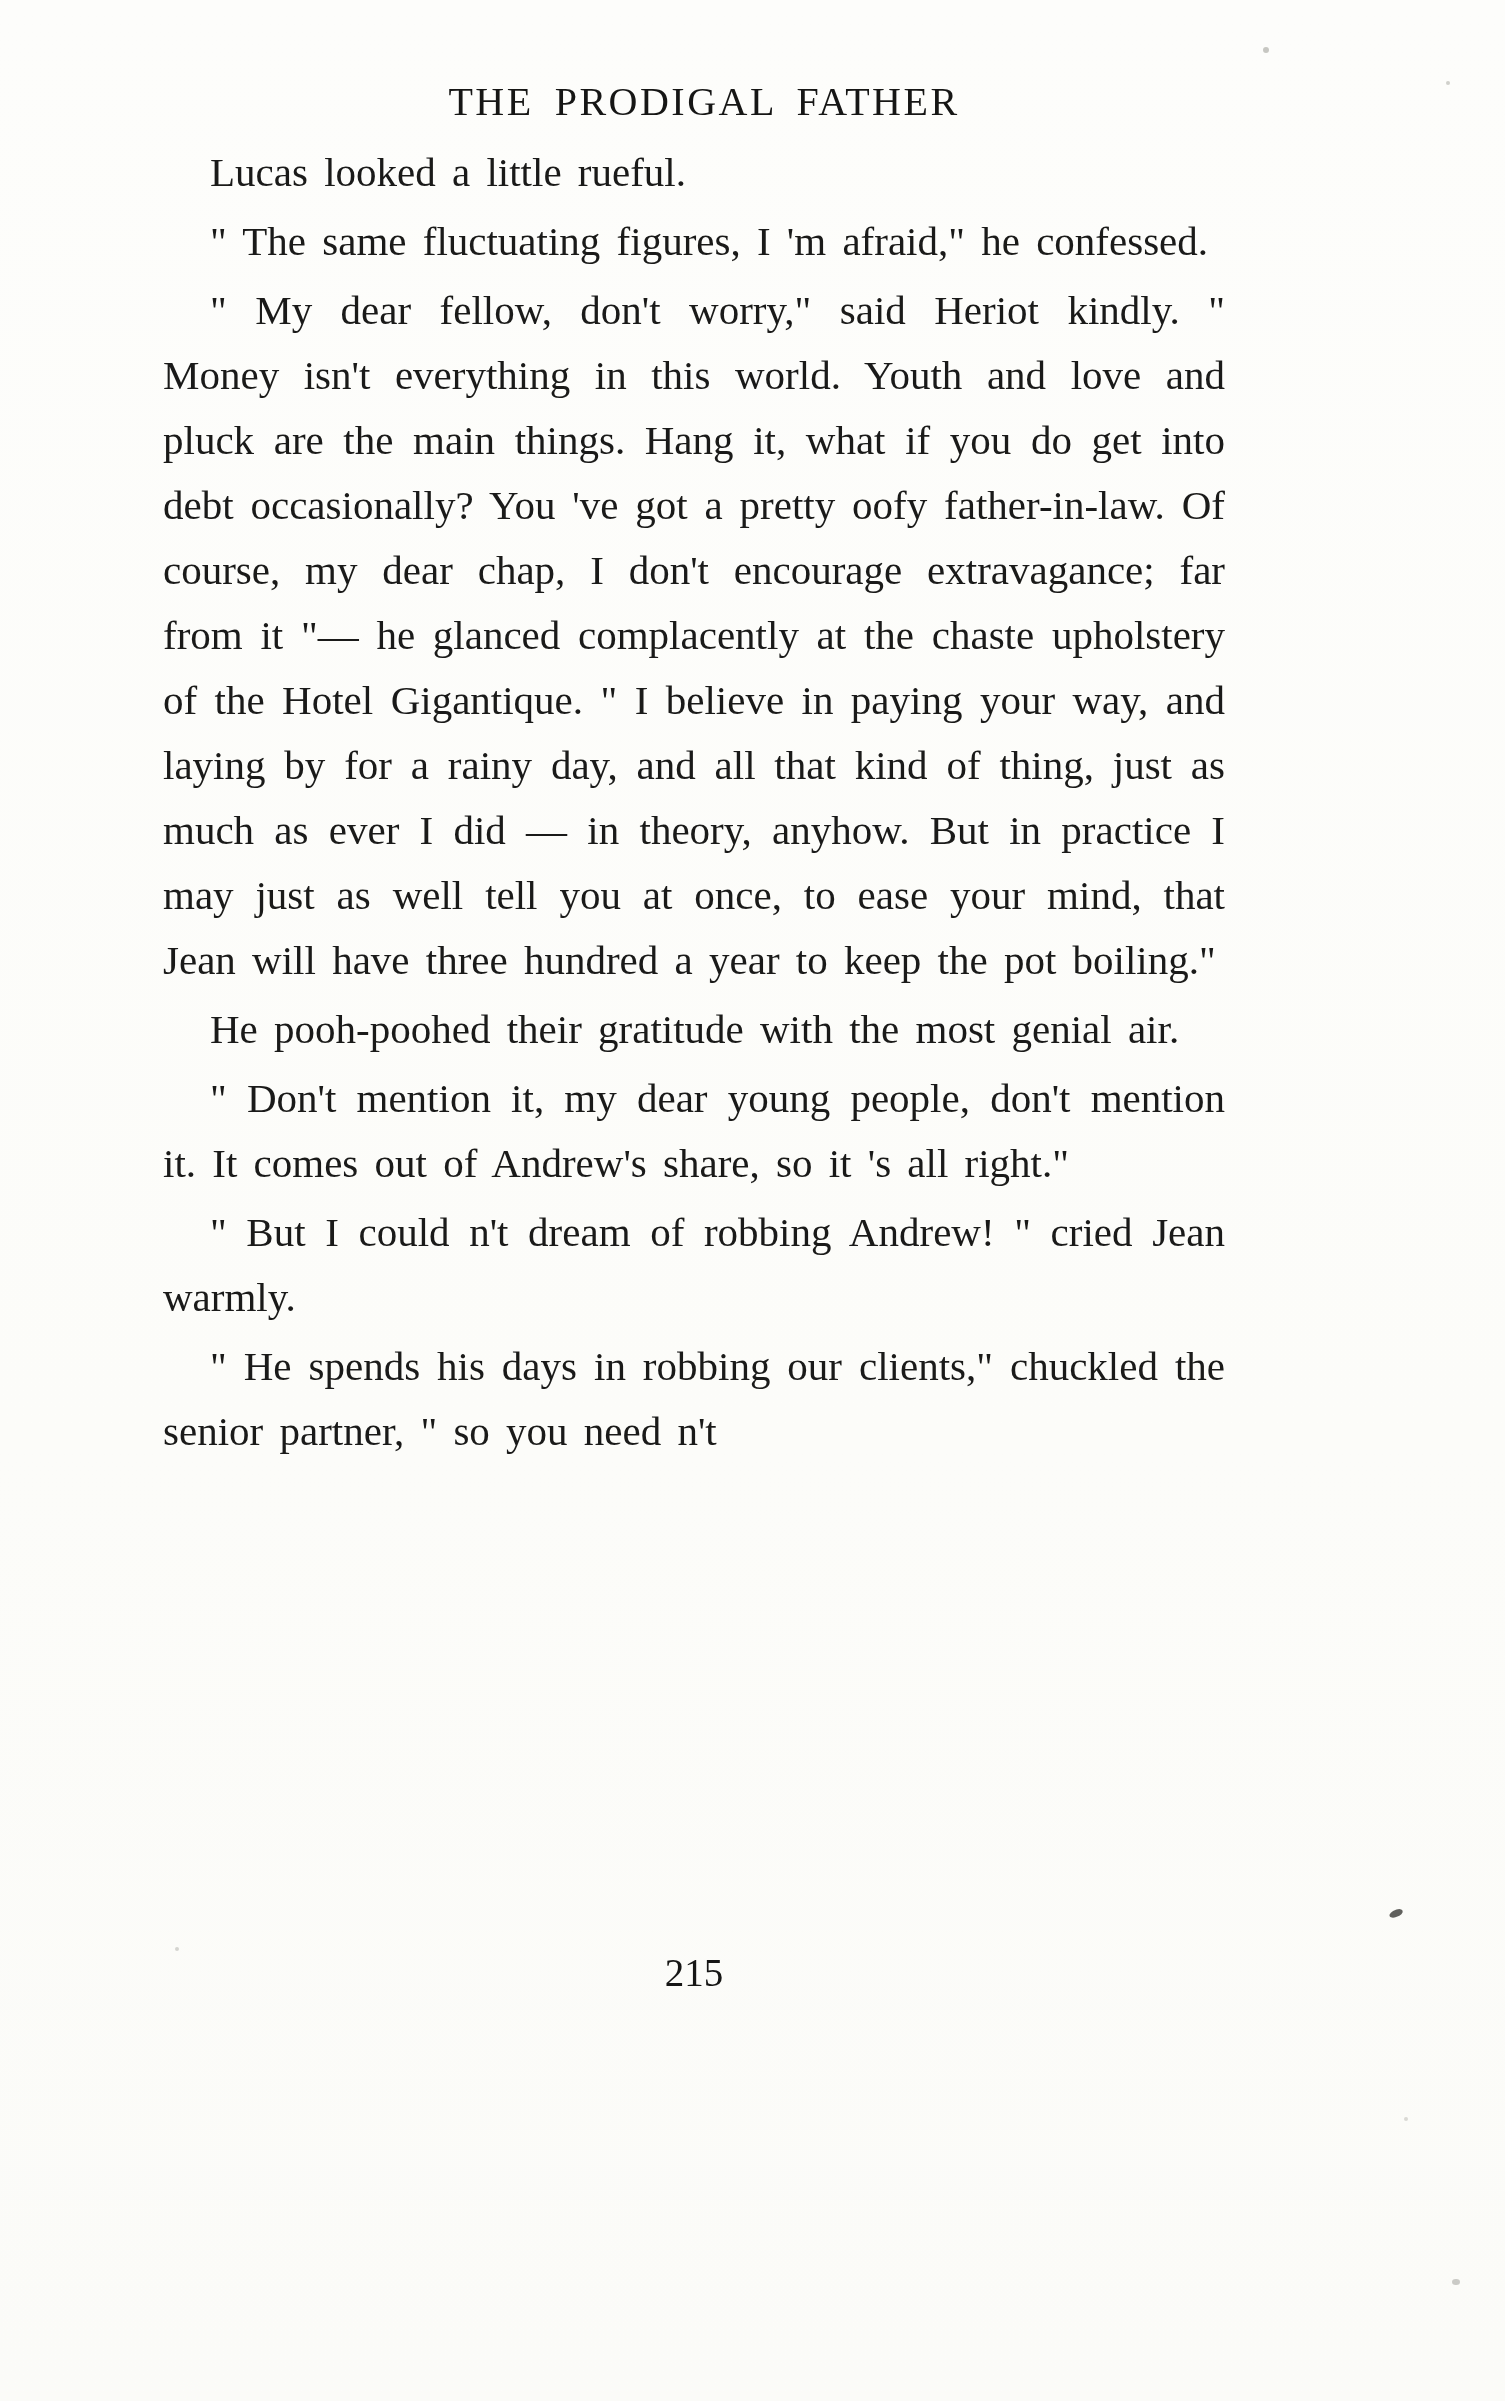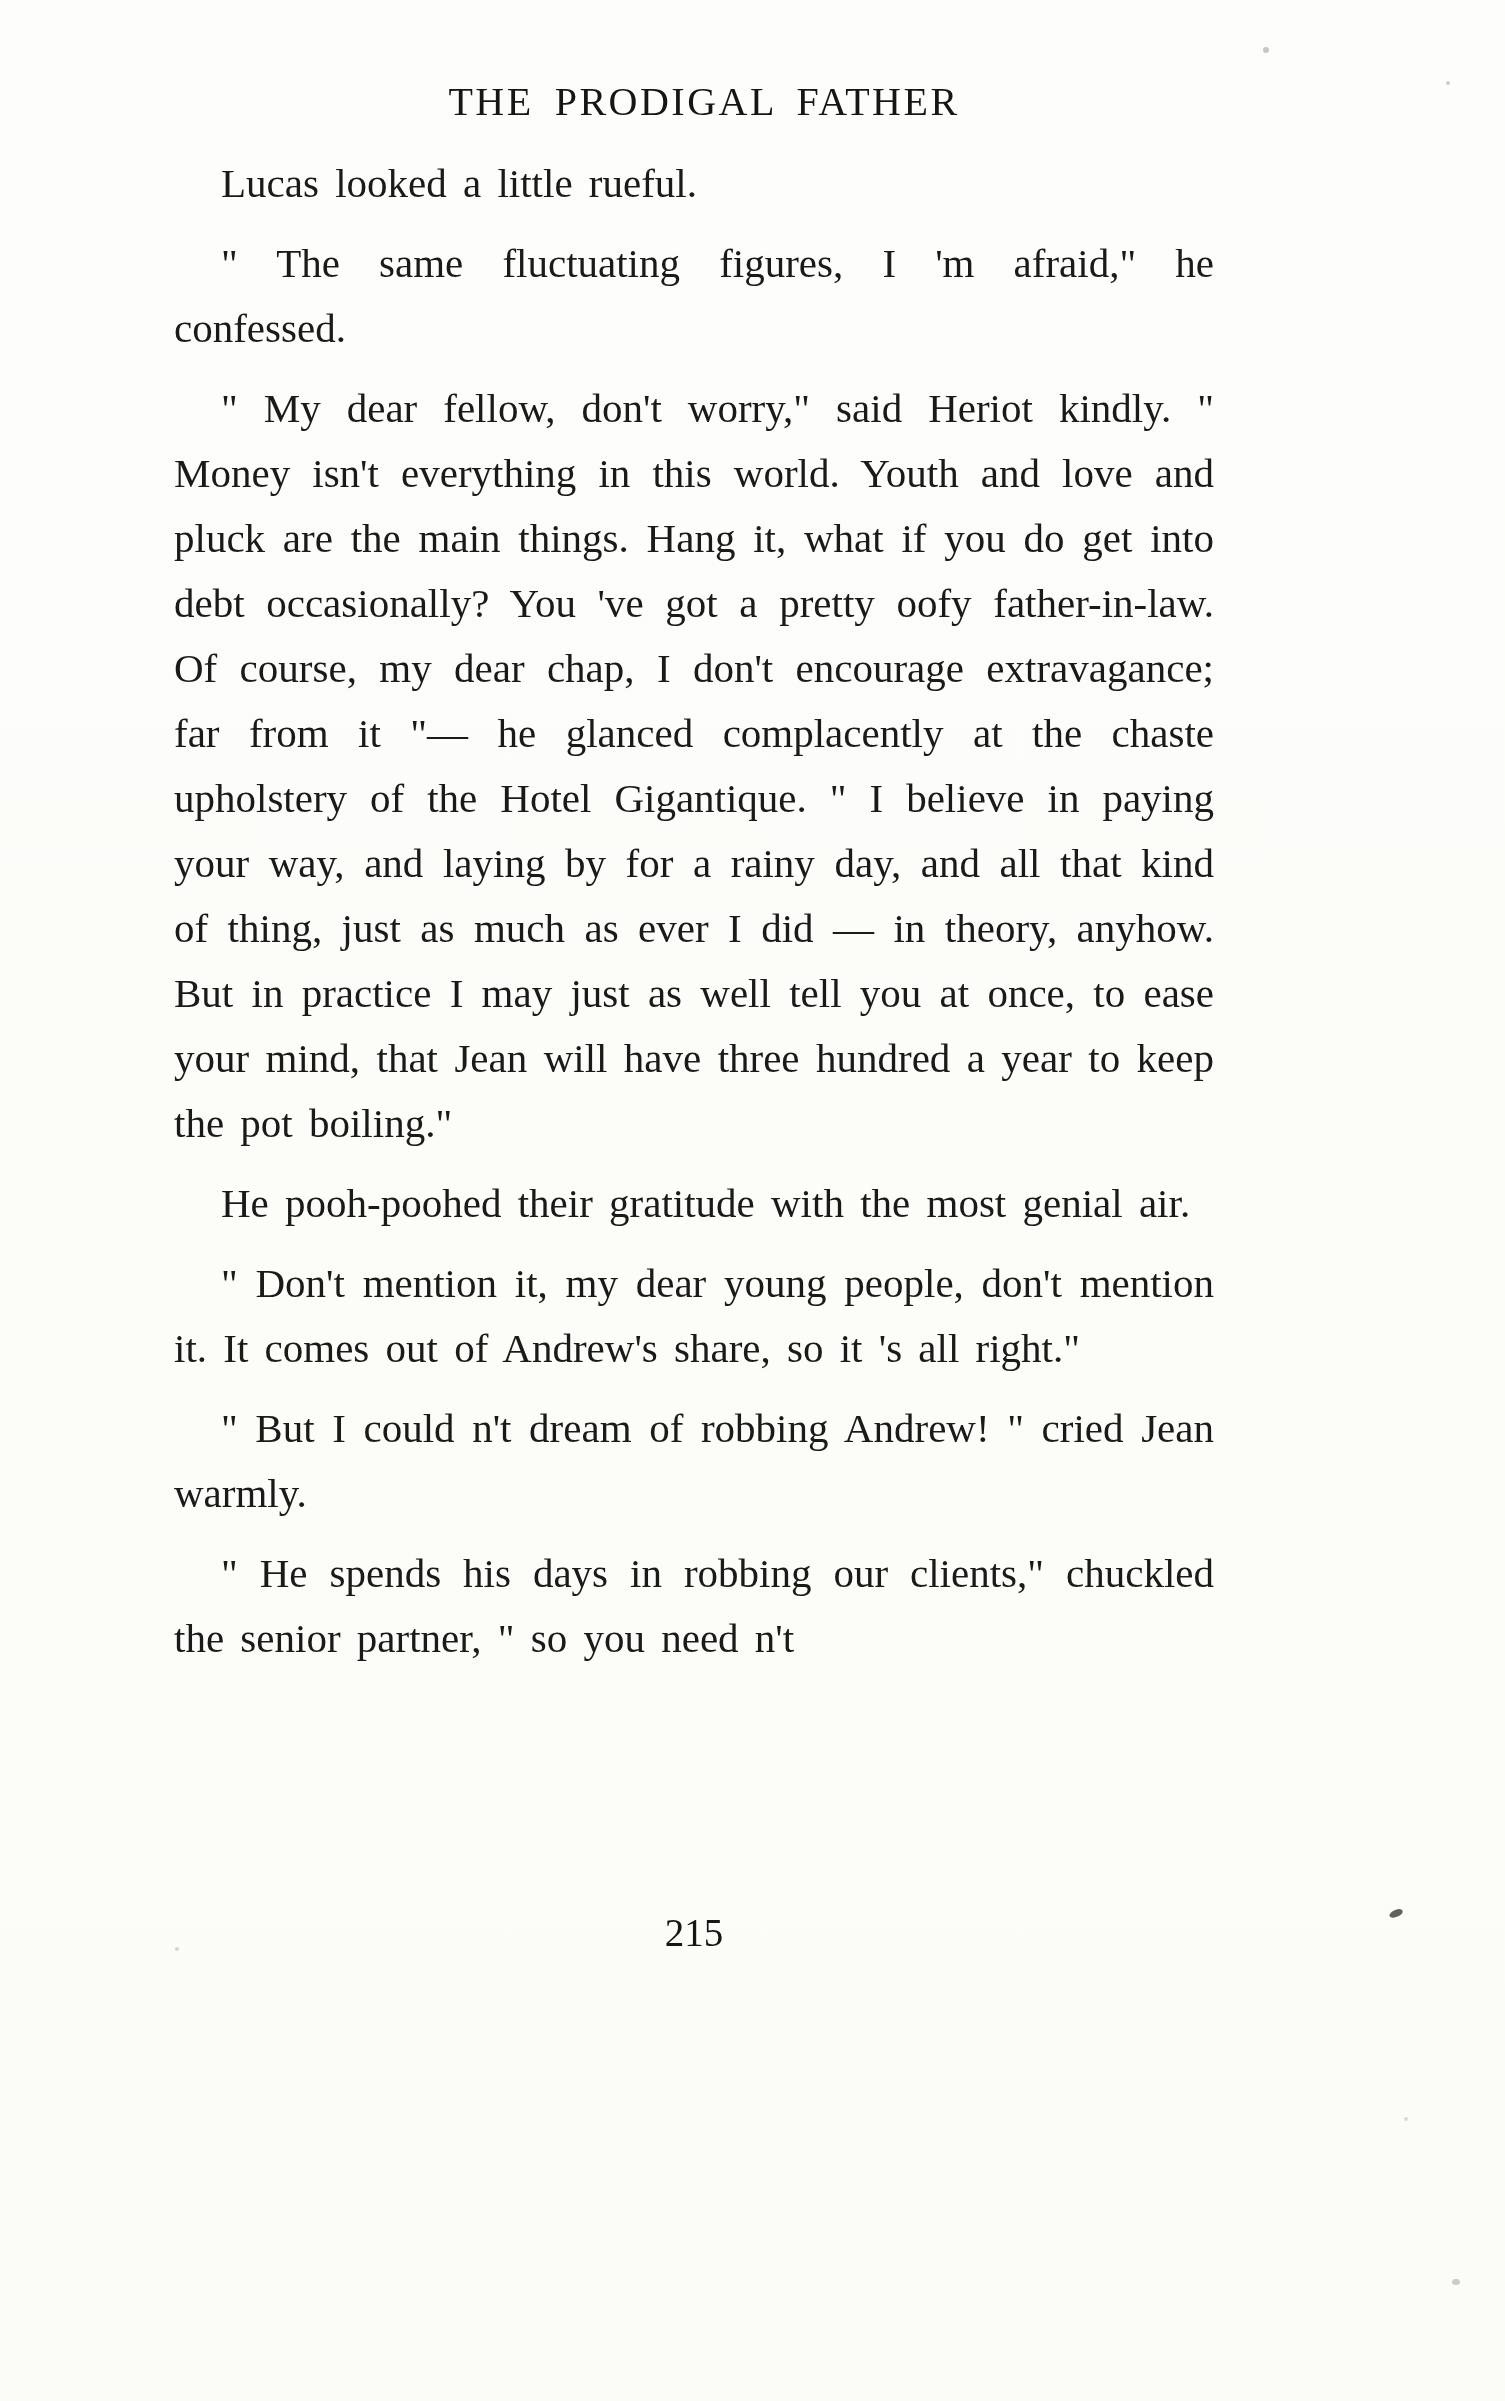--- a/index.html
+++ b/index.html
@@ -39,26 +39,26 @@
     top: 136px;
     left: 159px;
     width: 1070px;
     font-size: 41px;
     line-height: 65px;
     text-align: justify;
     word-spacing: 6px;
     color: #1a1a19;
   }
   .text-block p {
-    margin: 15px;
+    margin: 4px;
     text-indent: 47px;
   }
   .page-number {
     position: absolute;
-    top: 1910px;
+    top: 1950px;
     left: 159px;
     width: 1070px;
     text-align: center;
     font-size: 39px;
     font-weight: 400;
     color: #161615;
   }
   .speck {
     position: absolute;
     background: #9a9a93;

